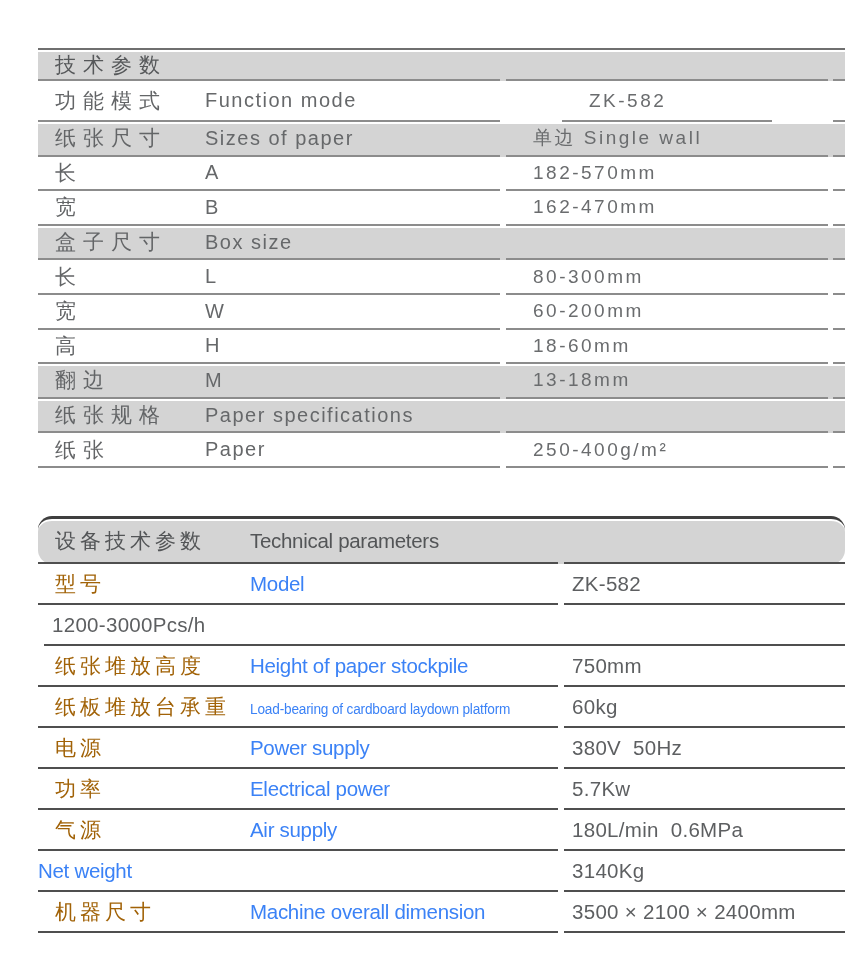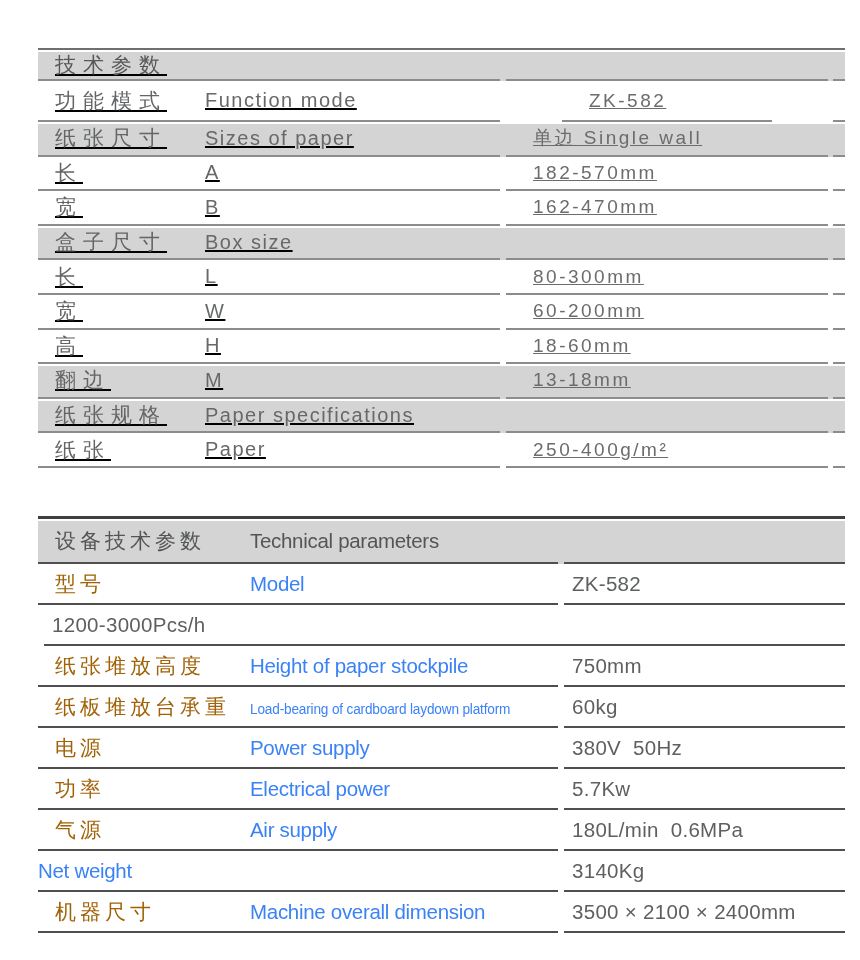--- a/index.html
+++ b/index.html
@@ -11,41 +11,41 @@
     overflow:hidden;
   }
   .spec-table{position:absolute;left:38px;width:807px;}
   #t1{top:48px;}
   #t2{top:516px;}
 
   .row{display:flex;align-items:stretch;}
   .gray{background:#d4d4d4;box-shadow:inset 0 2px 0 #ffffff;}
 
   .seg{display:flex;align-items:center;box-sizing:border-box;}
-  .t1 .seg{border-bottom:2px solid #8c8c8c;text-decoration:underline;}
+  .t1 .seg{border-bottom:2px solid #8c8c8c;}
   .t2 .seg{border-bottom:2px solid #4f4f4f;}
   .t1 .row.hdr{border-top:2px solid #6f6f6f;}
   .t2 .row.hdr{border-top:3px solid #3f3f3f;}
   .gap{width:6px;}
   .gap2{width:5px;}
 
   
   .t1 .h31{height:31px;}
   .t1 .h41{height:41px;gap:28px;}
   .t1 .h35{height:34.6px;}
   .t1 .seg1{width:462px;}
   .t1 .seg2{flex:1;padding-left:27px;}
   .t1 .seg3{width:12px;}
   .t1 .c1{width:167px;padding-left:17px;box-sizing:border-box;font-size:21px;letter-spacing:7px;color:#636567;}
   .t1 .c2{flex:1;font-size:20px;letter-spacing:1.5px;color:#66686a;}
   .t1 .seg2{font-size:19px;letter-spacing:2.5px;color:#6a6c6e;white-space:pre;}
   .t1 .hdr .c1,.t1 .hdr .c2{color:#56585a;}
 
   
-  .t2 .h44{height:45px;}
+  .t2 .h44{height:45px;border-radius:14px;}
   .t2 .h40{height:41px;}
   .t2 .seg1{width:520px;}
   .t2 .seg2{flex:1;padding-left:8px;}
   .t2 .c1{width:212px;padding-left:17px;box-sizing:border-box;font-size:21px;letter-spacing:4px;color:#a16207;white-space:nowrap;}
   .t2 .c2{flex:1;font-size:20.5px;letter-spacing:-0.3px;color:#3b82f6;white-space:nowrap;}
   .t2 .seg2{font-size:20.5px;letter-spacing:0.3px;color:#5d5f61;white-space:pre;}
   .t2 .hdr .c1,.t2 .hdr .c2{color:#535557;}
 
   .condensed{display:inline-block;font-size:15.5px;letter-spacing:-0.2px;
     transform:scaleX(0.88);transform-origin:left center;white-space:nowrap;}

